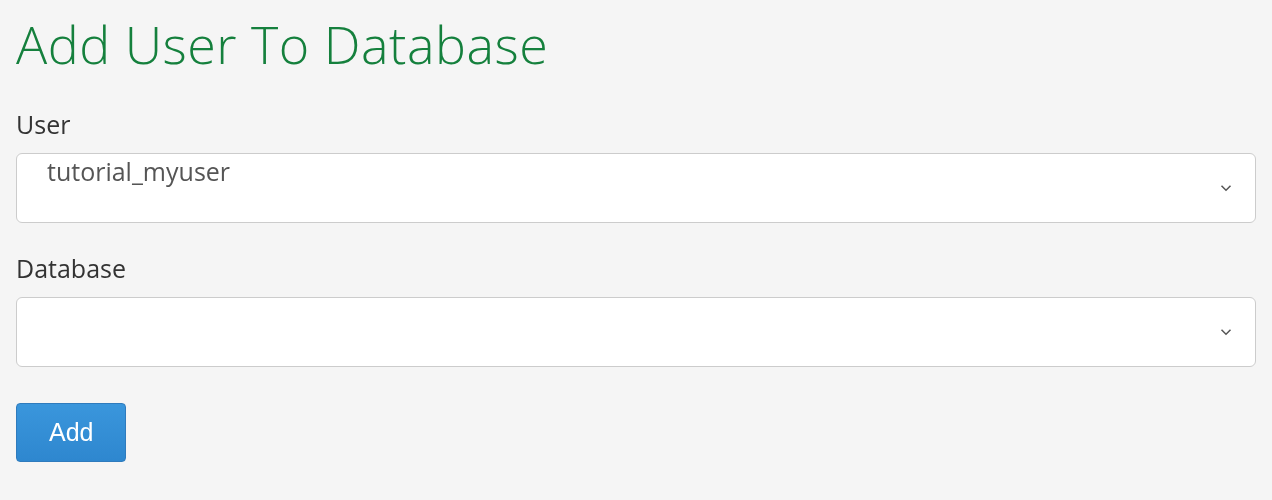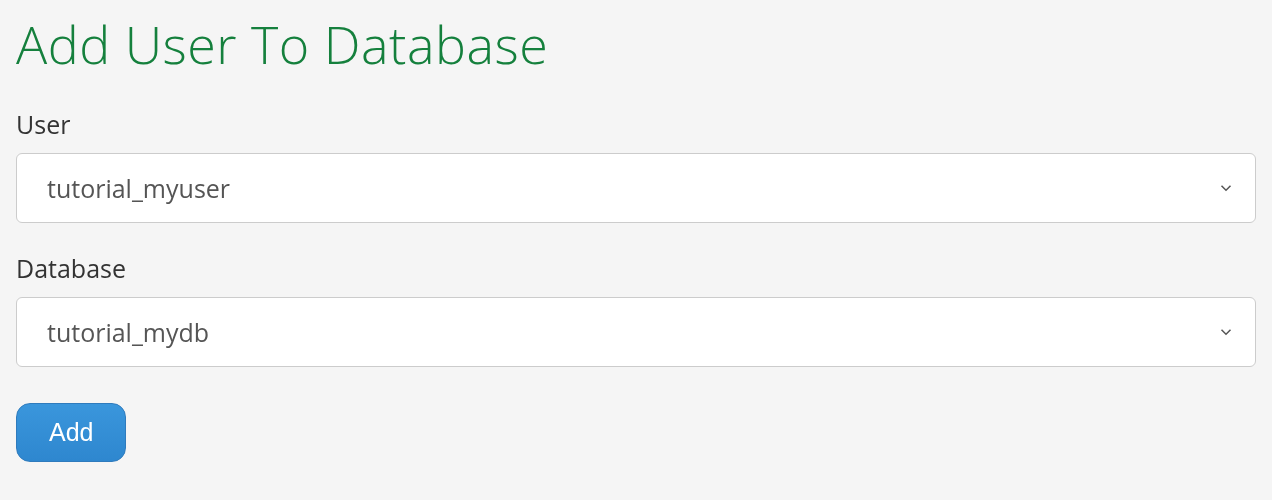--- a/index.html
+++ b/index.html
@@ -35,21 +35,21 @@
       display: block;
     }
     .select-wrapper {
       position: relative;
       width: 100%;
       background: #fff;
       border: 1px solid #ccc;
       border-radius: 6px;
       height: 70px;
       display: flex;
-      align-items: center;
+      align-items: flex-start;
       padding: 0 50px 0 30px;
       cursor: pointer;
     }
     .select-value {
       font-size: 25px;
       color: #555;
       font-weight: 400;
     }
     .chevron {
       position: absolute;
@@ -65,21 +65,21 @@
       height: 100%;
       stroke: #555;
       stroke-width: 2;
       fill: none;
     }
     .submit-button {
       background: #2f8dd6;
       background: linear-gradient(#3a96dc, #2e87cf);
       color: #fff;
       border: 1px solid #2f7bbd;
-      border-radius: 14px;
+      border-radius: 4px;
       font-size: 25px;
       font-weight: 400;
       padding: 14px 32px;
       cursor: pointer;
       margin-top: 8px;
     }
   </style>
 </head>
 <body>
 
@@ -95,21 +95,20 @@
       <svg viewBox="0 0 24 24">
           <polyline points="6 9 12 15 18 9"></polyline>
         </svg>
     </span>
   </div>
 </div>
 
 <div class="field-group">
   <label class="field-label">Database</label>
   <div class="select-wrapper">
-    <span class="select-value">tutorial_mydb</span>
     <span class="chevron">
       <svg viewBox="0 0 24 24">
           <polyline points="6 9 12 15 18 9"></polyline>
         </svg>
     </span>
   </div>
 </div>
 
 <button class="submit-button">Add</button>
 

